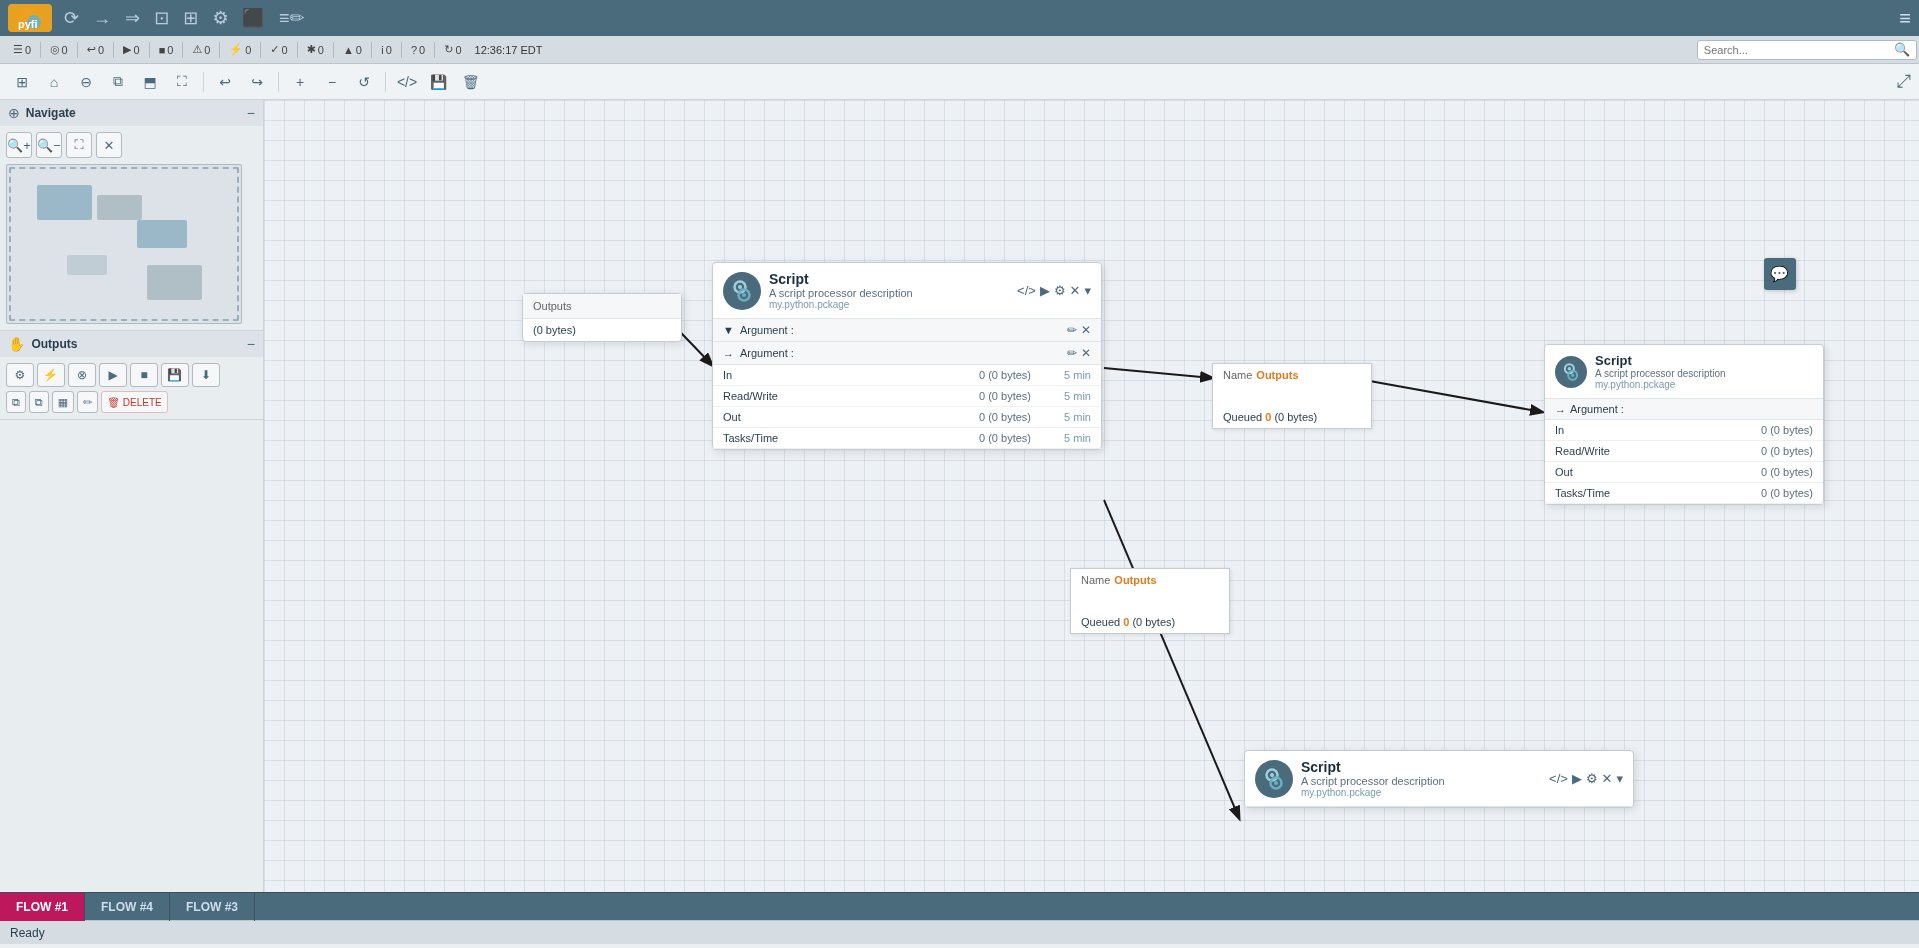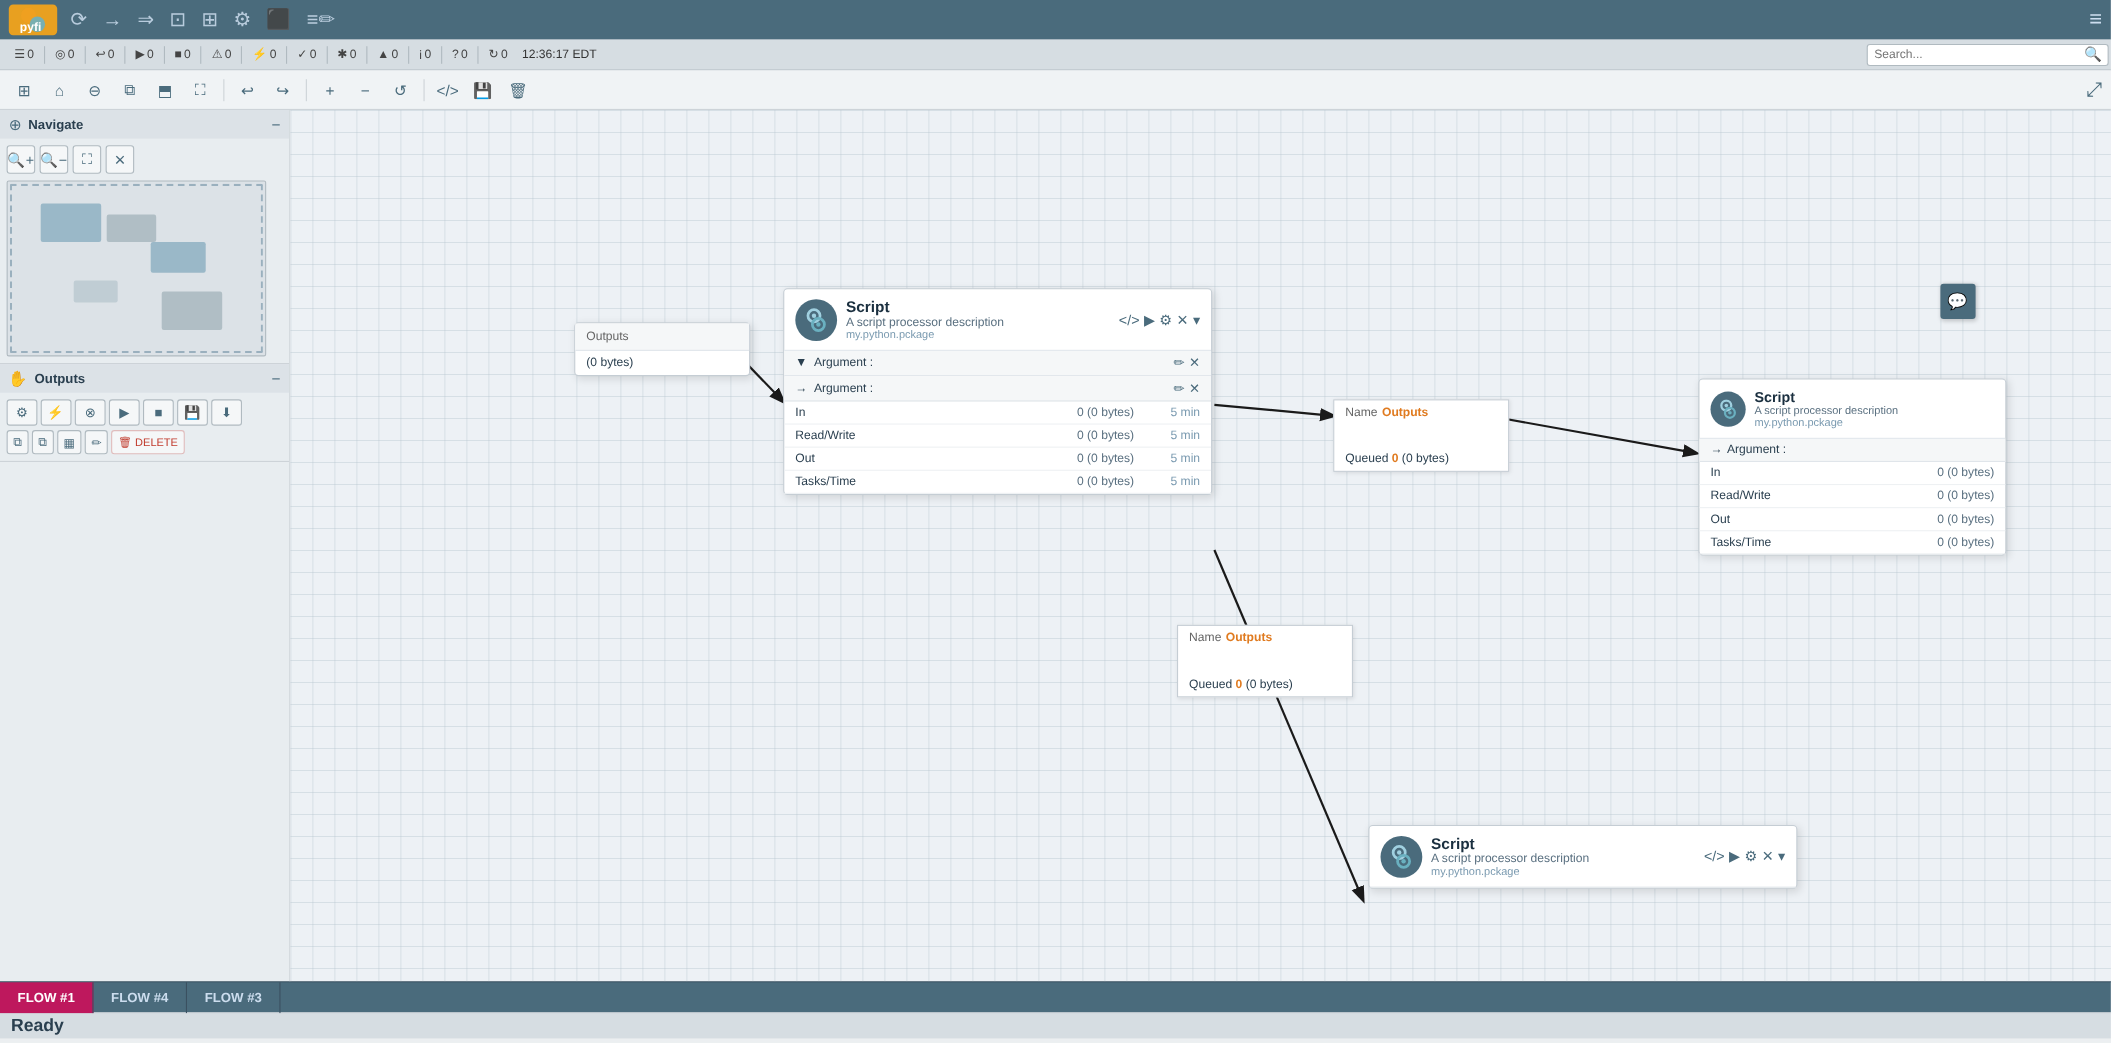--- a/index.html
+++ b/index.html
@@ -215,21 +215,21 @@
       font-size: 12px; font-weight: 600; cursor: pointer; color: #cde;
       border-right: 1px solid #3a5060;
     }
     .flow-tab.active { background: #be185d; color: #fff; }
 
     
     #bottom-status {
       display: flex; align-items: center; background: #d6dde2; height: 24px;
       padding: 0 10px; border-top: 1px solid #bcc5cc;
     }
-    #bottom-status .status-text { font-size: 16px; font-weight: 700; color: #2a3f4f; }
+    #bottom-status .status-text { font-size: 12px; font-weight: 400; color: #2a3f4f; }
 
     
     .nav-dashed-border {
       border: 2px dashed #9ab0be; border-radius: 2px; position: absolute;
       top: 2px; right: 2px; bottom: 2px; left: 2px; pointer-events: none;
     }
   </style>
 </head>
 <body>
 

